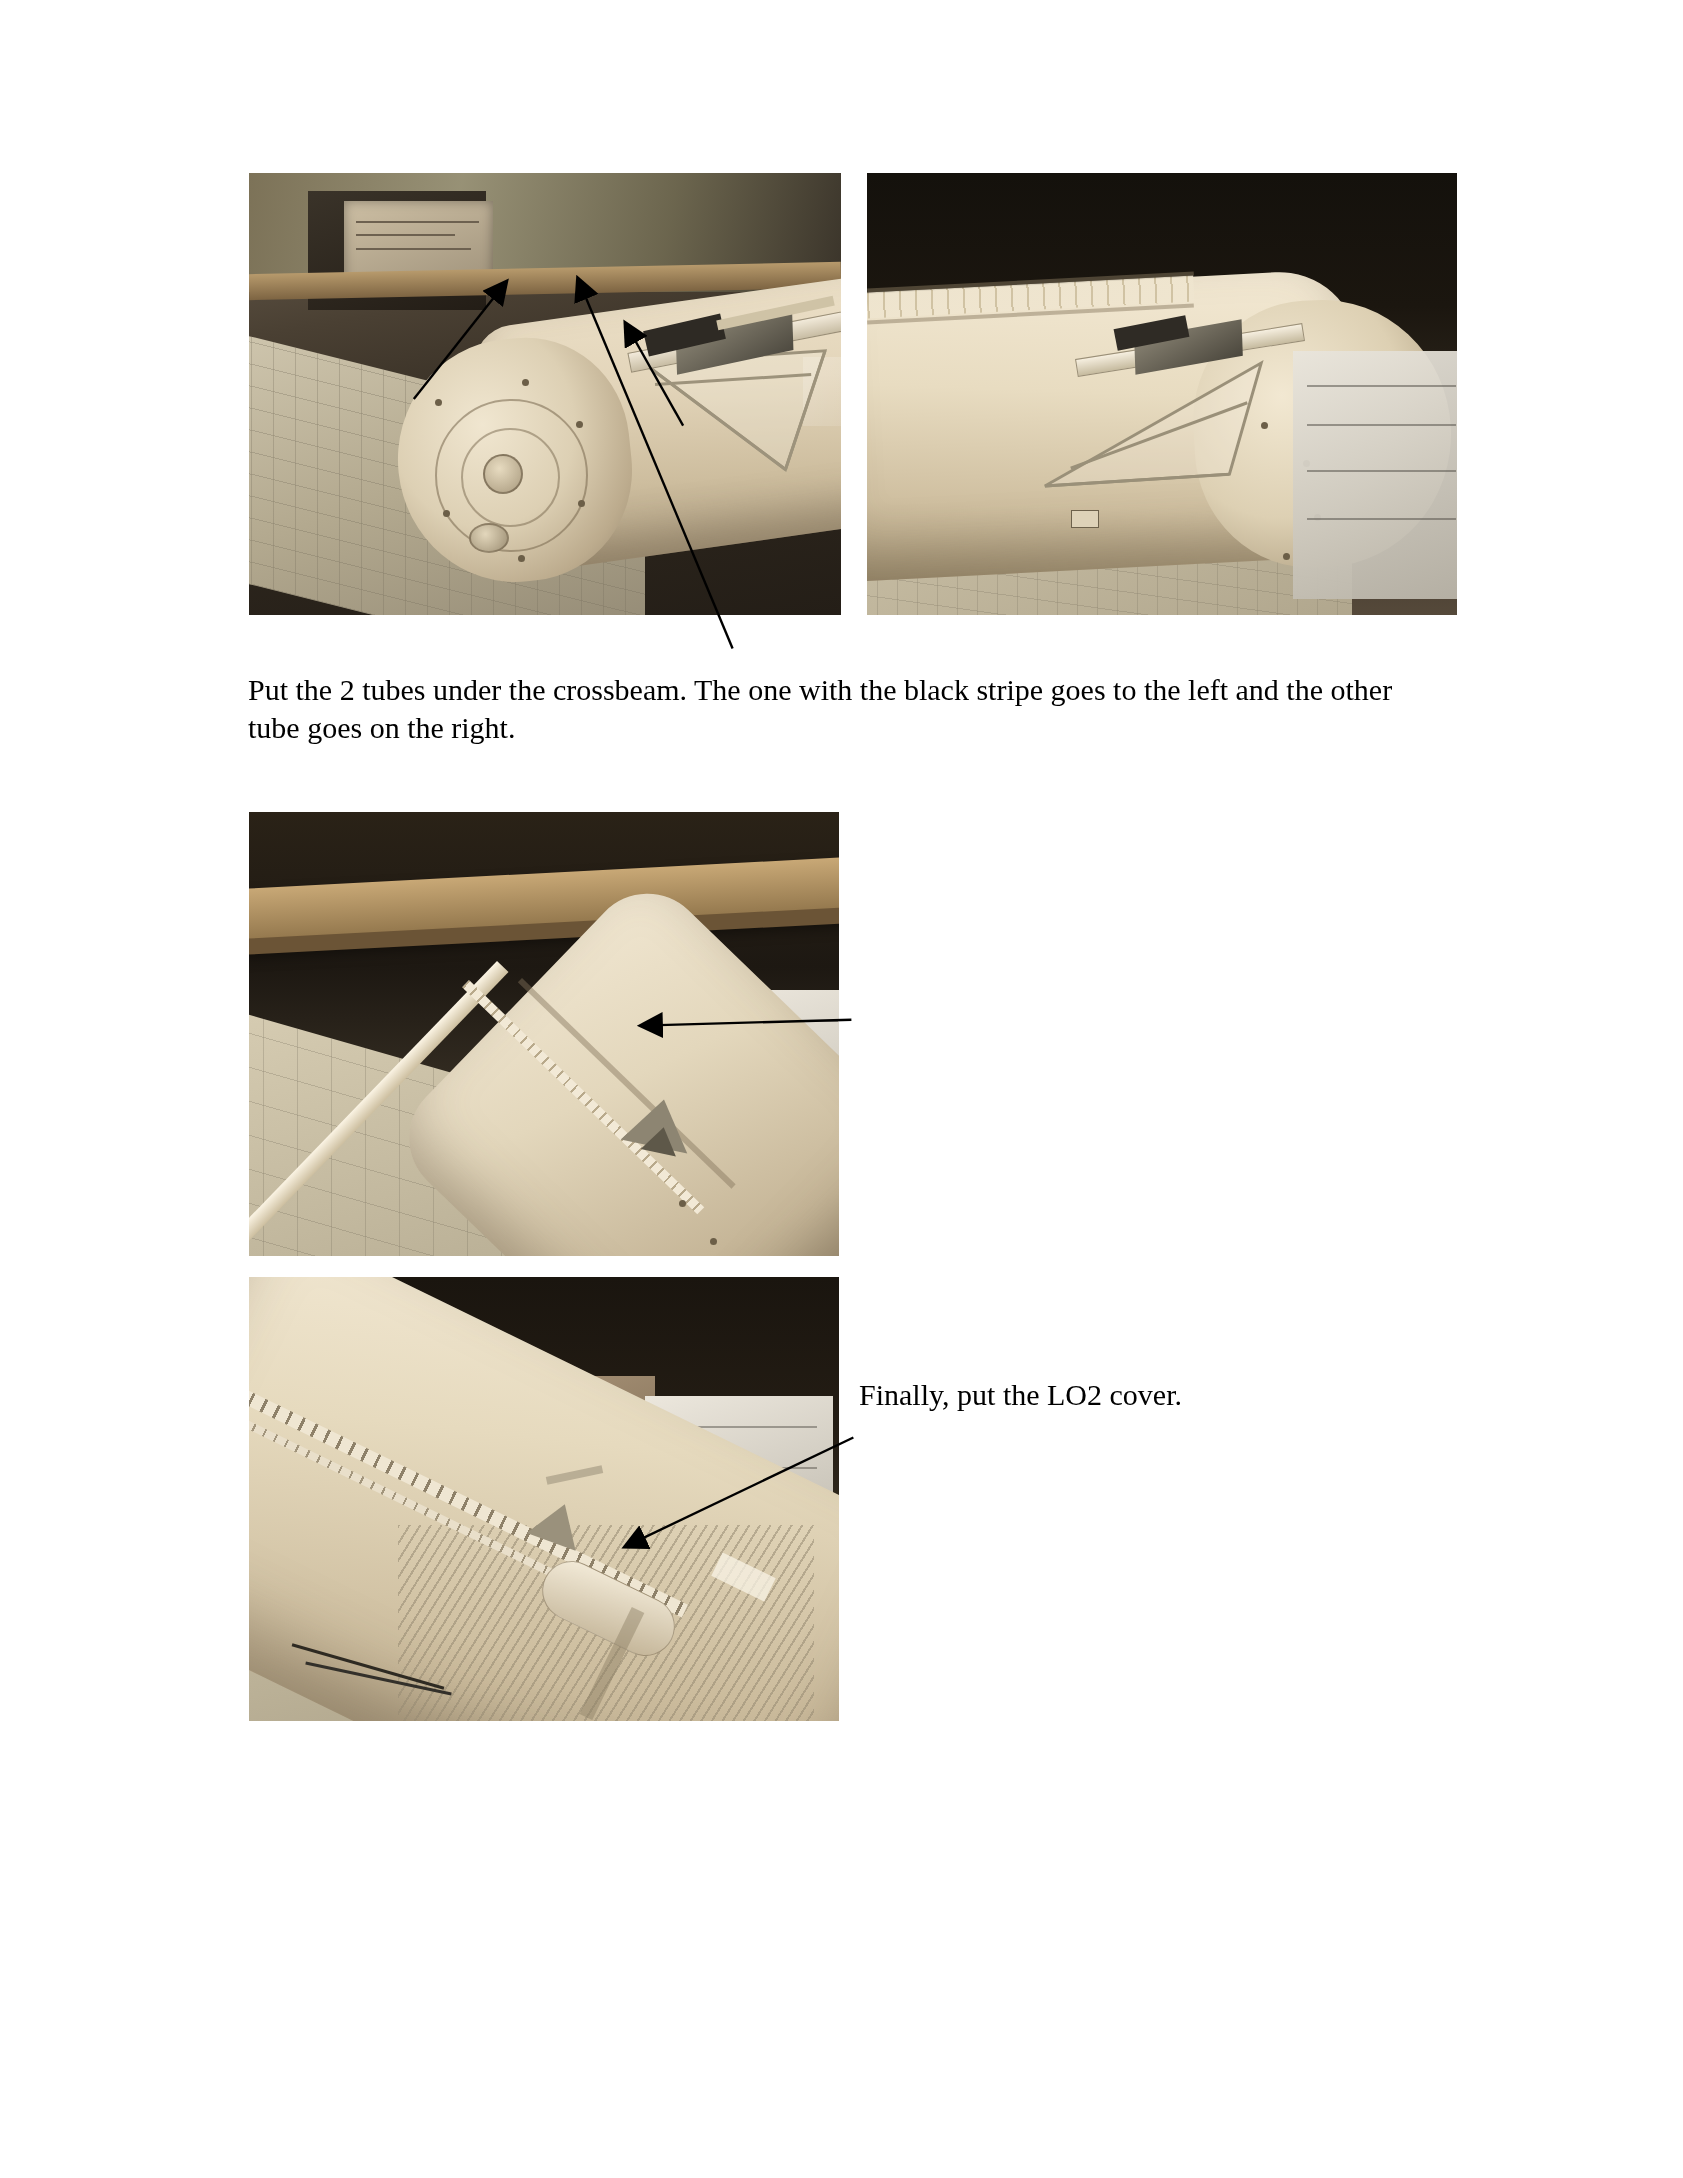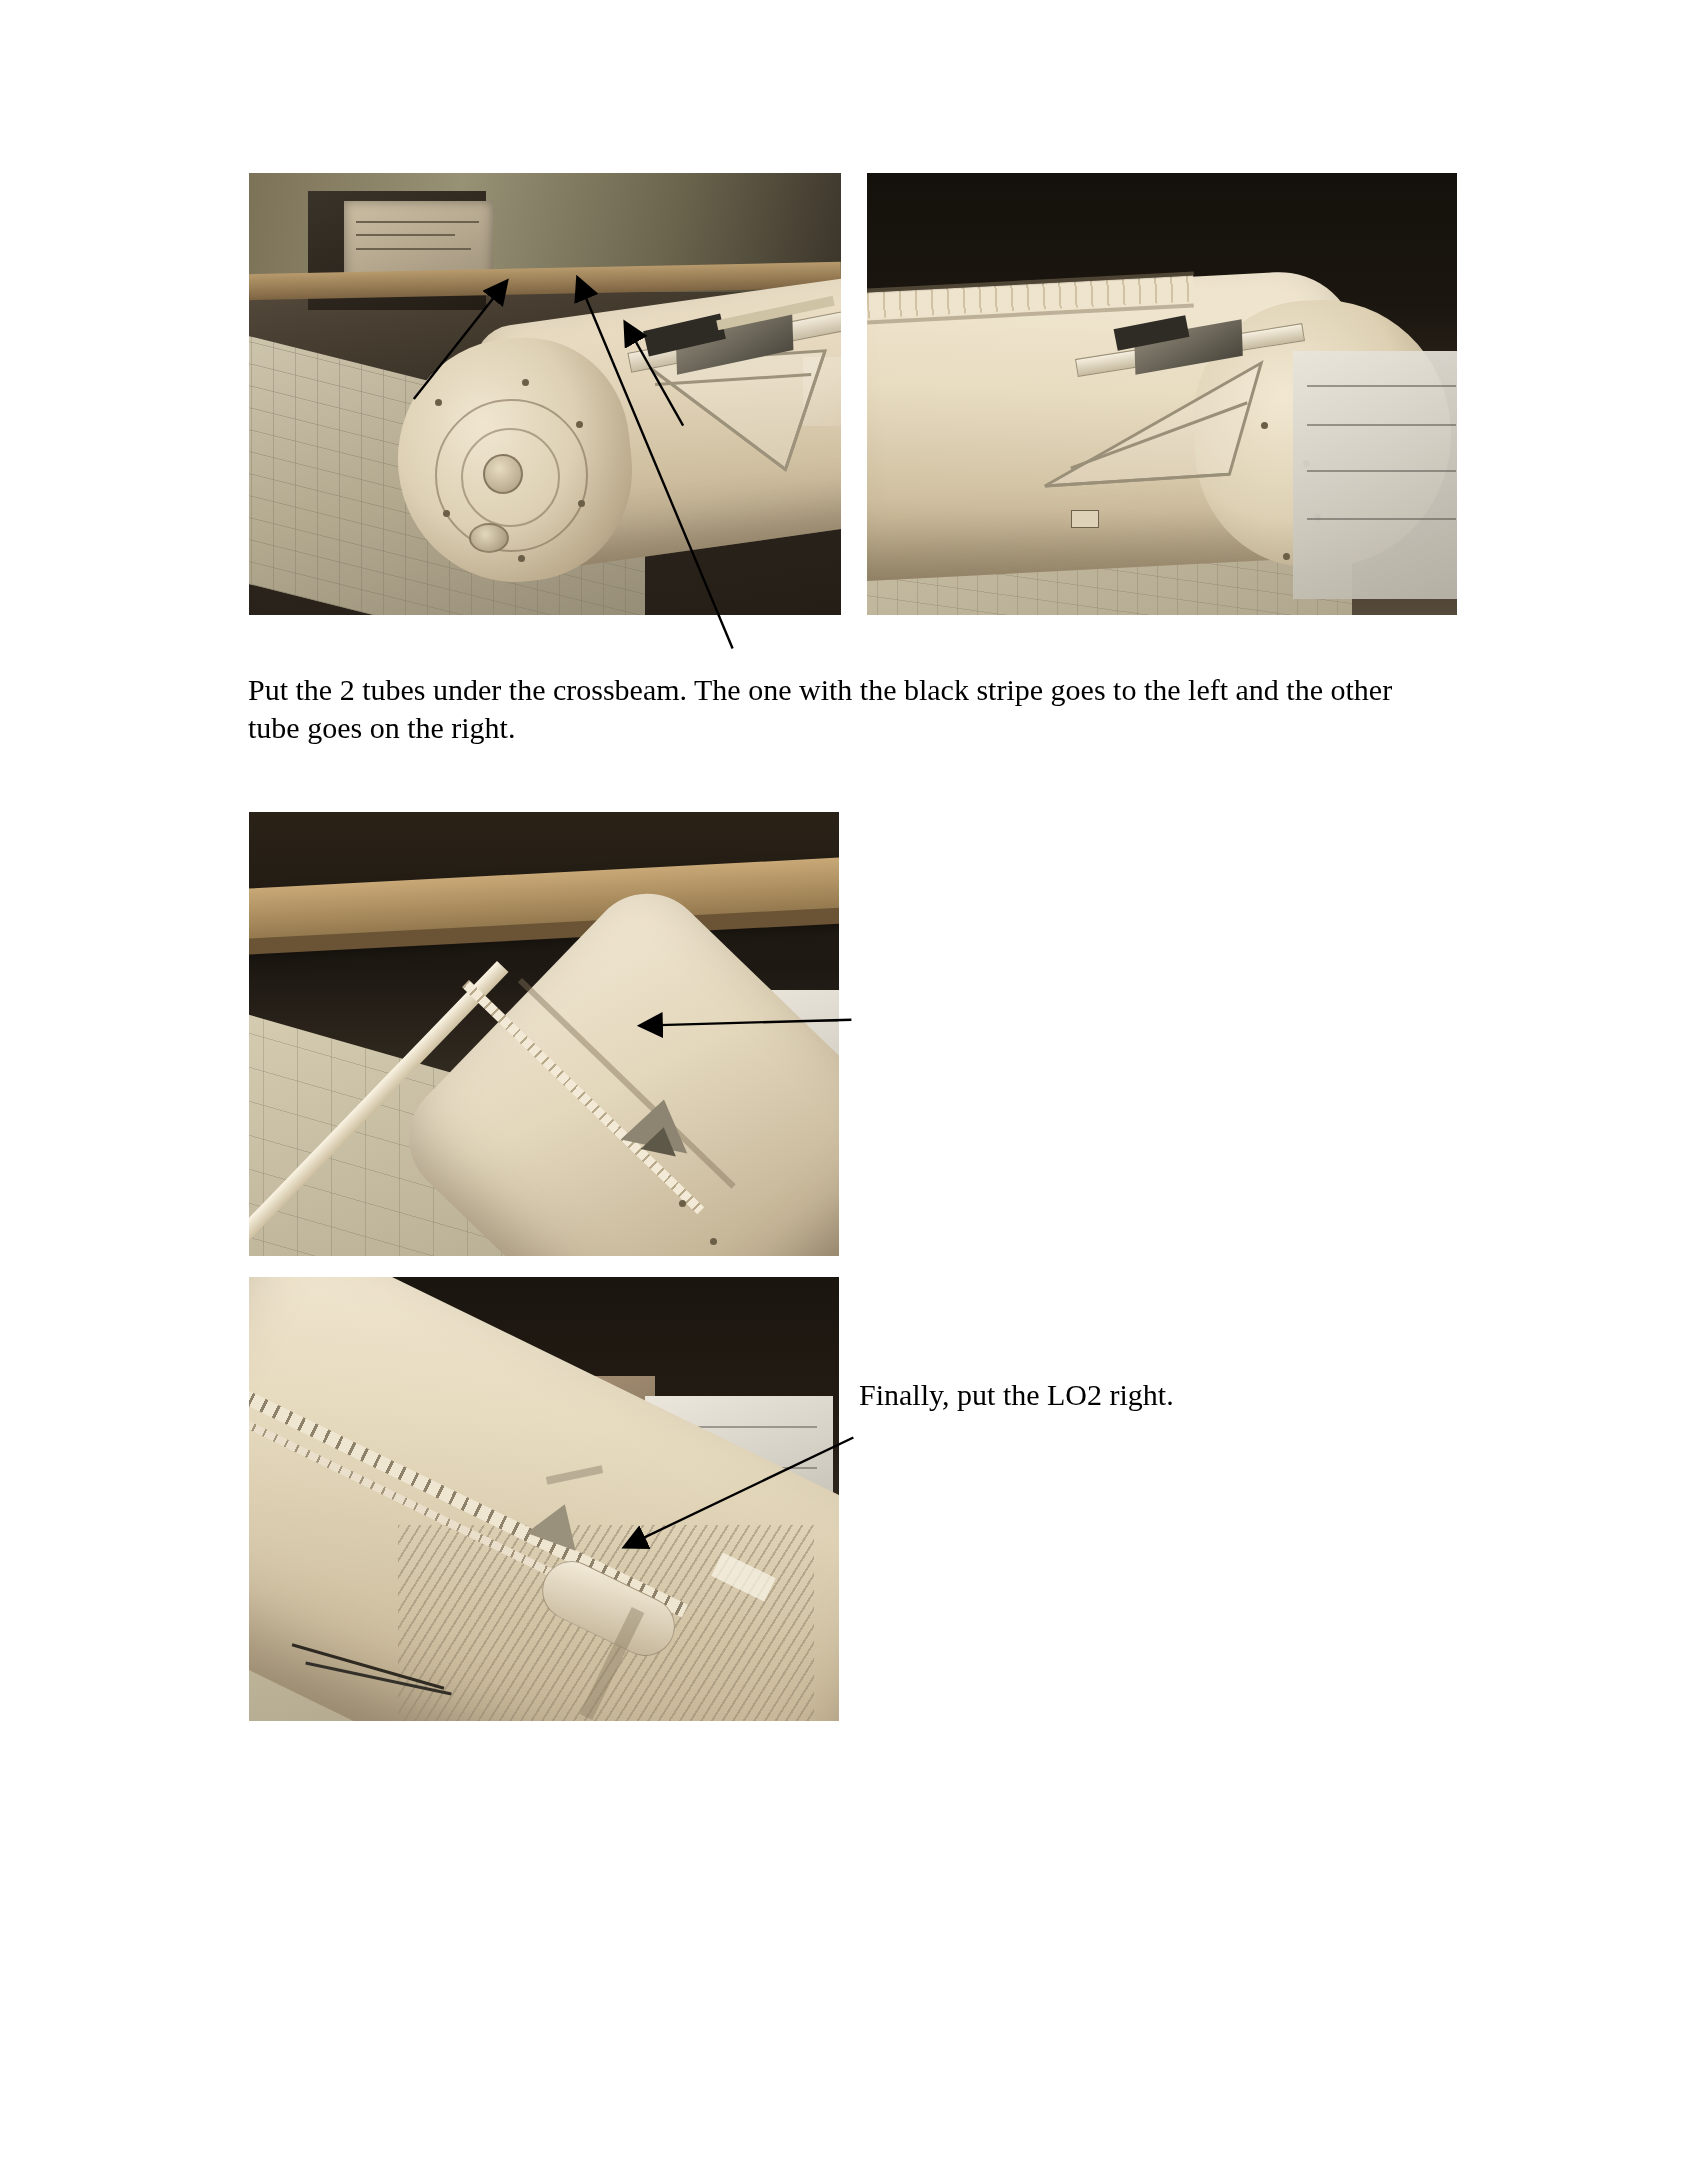--- a/index.html
+++ b/index.html
@@ -459,21 +459,21 @@
     <div class="layer p4-mast"></div>
     <div class="layer" style="left:356px; top:327px; width:14px; height:119px; background:rgba(140,126,100,.45); transform:rotate(26deg);"></div>
     <div class="layer" style="left:465px; top:287px; width:59px; height:26px; background:rgba(248,243,230,.75); transform:rotate(26deg);"></div>
     <div class="layer p4-wire"></div>
     <div class="layer p4-wire2"></div>
   </div>
 
   <div class="caption" id="caption1">Put the 2 tubes under the crossbeam. The one with the black stripe goes to the left and the other tube goes on the right.</div>
 
 
-  <div class="caption" id="caption3">Finally, put the LO2 right.</div>
+  <div class="caption" id="caption3">Finally, put the LO2 cover.</div>
 
   <svg id="arrows" viewBox="0 0 1700 2200" xmlns="http://www.w3.org/2000/svg">
     <defs>
       <marker id="ah" markerWidth="11" markerHeight="11" refX="9" refY="5.5" orient="auto" markerUnits="strokeWidth">
         <path d="M0,0 L11,5.5 L0,11 z" fill="#000000"></path>
       </marker>
     </defs>
 
     <g>
       <path d="M418,403 L511,285" stroke="#000000" stroke-width="2.4" fill="none" marker-end="url(#ah)"></path>

